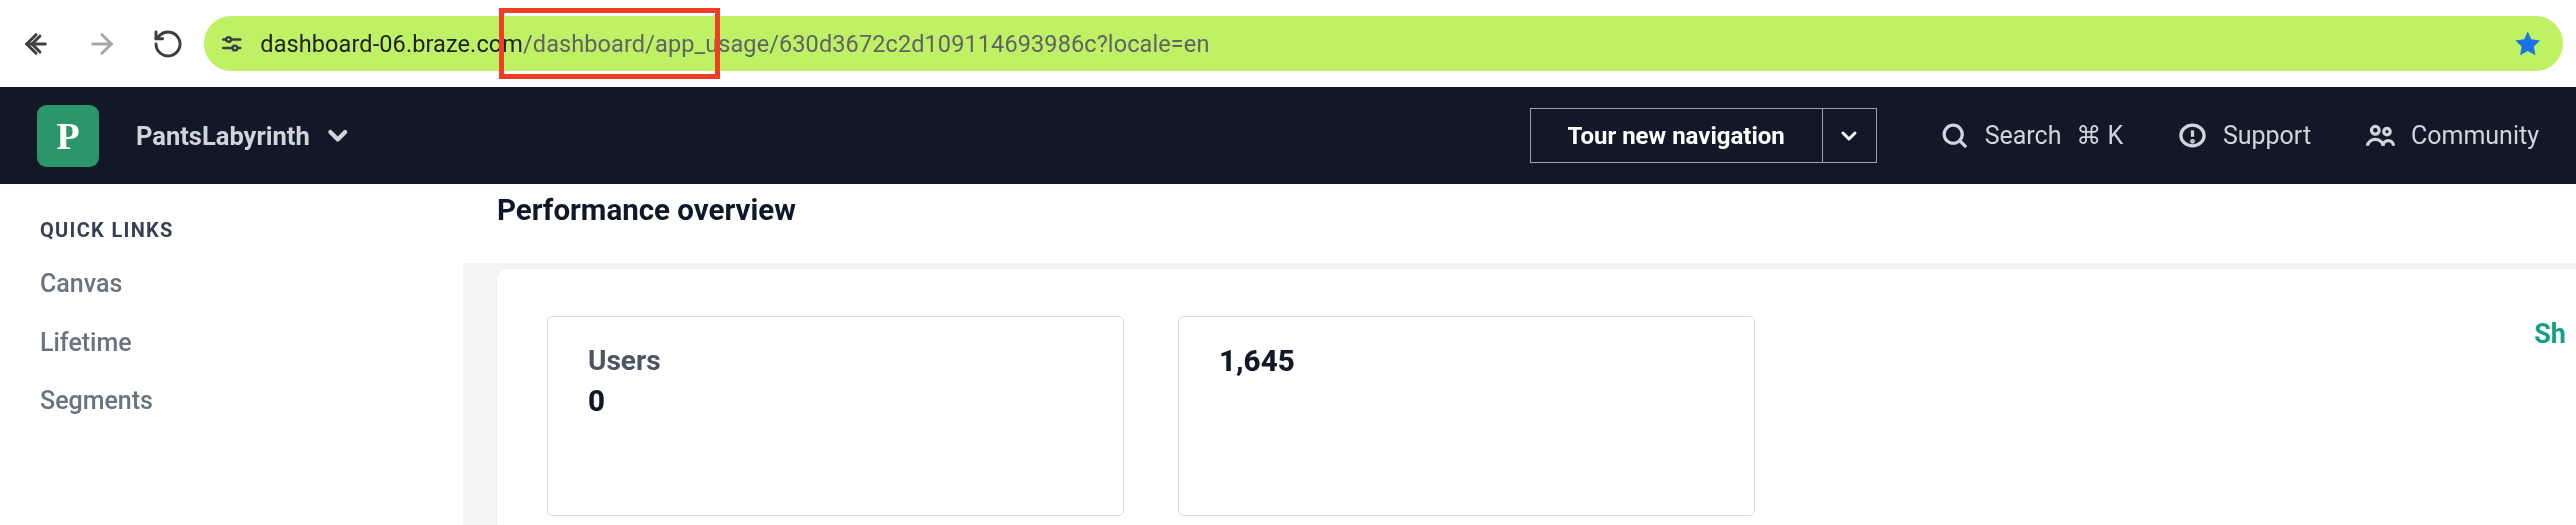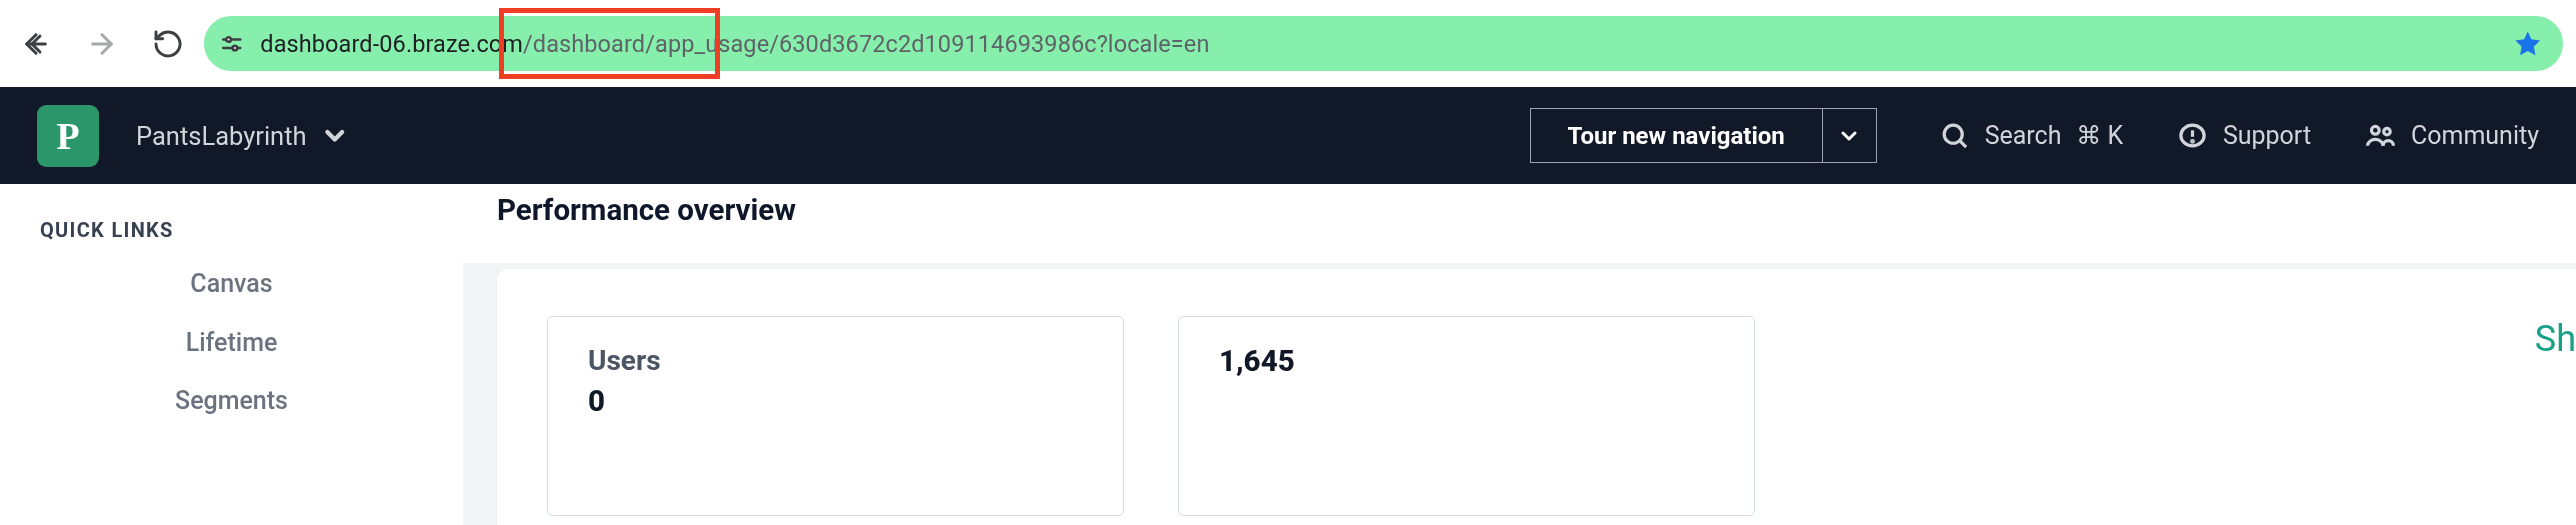--- a/index.html
+++ b/index.html
@@ -16,21 +16,21 @@
     gap: 20px;
   }
   .nav-arrows { display: flex; align-items: center; gap: 34px; }
   .nav-btn { width: 32px; height: 32px; display: flex; align-items: center; justify-content: center; color: #3c4043; }
   .nav-btn svg { width: 32px; height: 32px; }
   .address-wrap {
     flex: 1;
     display: flex;
     align-items: center;
     height: 55px;
-    background: #86efac;
+    background: #bef264;
     border-radius: 27px;
     padding: 0 20px 0 13.4px;
     position: relative;
   }
   .tune-icon { width: 29.5px; height: 29.5px; display: flex; align-items: center; justify-content: center; color: #3c4043; margin-right: 13.4px; }
   .tune-icon svg { width: 25.5px; height: 25.5px; }
   .url-text { font-size: 23.5px; color: #5f6368; letter-spacing: 0.1px; white-space: nowrap; }
   .url-black { color: #202124; }
   .url-highlight-box {
     position: absolute;
@@ -60,21 +60,21 @@
     background: #2f9e6f;
     background: #2b9669;
     border-radius: 9.4px;
     display: flex; align-items: center; justify-content: center;
     font-family: Georgia, 'Times New Roman', serif;
     font-weight: 700;
     font-size: 38px;
     color: #fff;
     margin-right: 37px;
   }
-  .ws-name { font-size: 25.5px; color: #d1d5db; font-weight: 400; margin-right: 13.4px; }
+  .ws-name { font-size: 25.5px; color: #d1d5db; font-weight: 700; margin-right: 13.4px; }
   .ws-chevron { width: 29.5px; height: 29.5px; display:flex; align-items:center; justify-content:center; }
   .ws-chevron svg { width: 29.5px; height: 29.5px; stroke: #d1d5db; }
 
   .nav-spacer { flex: 1; }
 
   .tour-group {
     display: flex;
     align-items: stretch;
     height: 55px;
     border: 1.3px solid #9ca3af;
@@ -114,21 +114,20 @@
     font-weight: 700;
     letter-spacing: 1.3px;
     color: #374151;
     margin-bottom: 27px;
   }
   .ql-item {
     font-size: 25px;
     color: #6b7280;
     font-weight: 500;
     margin-bottom: 29.5px;
-    text-align: center;
   }
 
   .main {
     flex: 1;
     background: #fff;
     padding: 0;
     position: relative;
   }
   .page-title {
     font-size: 29.5px;
@@ -164,24 +163,24 @@
     padding: 27px 40px 0 40px;
     background:#fff;
   }
   .stat-label { font-size: 28px; font-weight:700; color:#4b5563; margin-bottom: 6.7px; }
   .stat-value { font-size: 29.5px; font-weight: 800; color: #111827; }
 
   .show-link {
     position: absolute;
     right: 0;
     top: 134px;
-    font-size: 36px;
-    font-weight: 400;
+    font-size: 27px;
+    font-weight: 700;
     color: #16a085;
-    padding-right: 0;
+    padding-right: 10px;
   }
 </style>
 </head>
 <body>
 
 <div class="browser-bar">
   <div class="nav-arrows">
     <div class="nav-btn">
       <svg viewBox="0 0 24 24" fill="none" stroke="currentColor" stroke-width="2.2" stroke-linecap="round" stroke-linejoin="round">
           <polyline points="15 18 9 12 15 6"></polyline>

